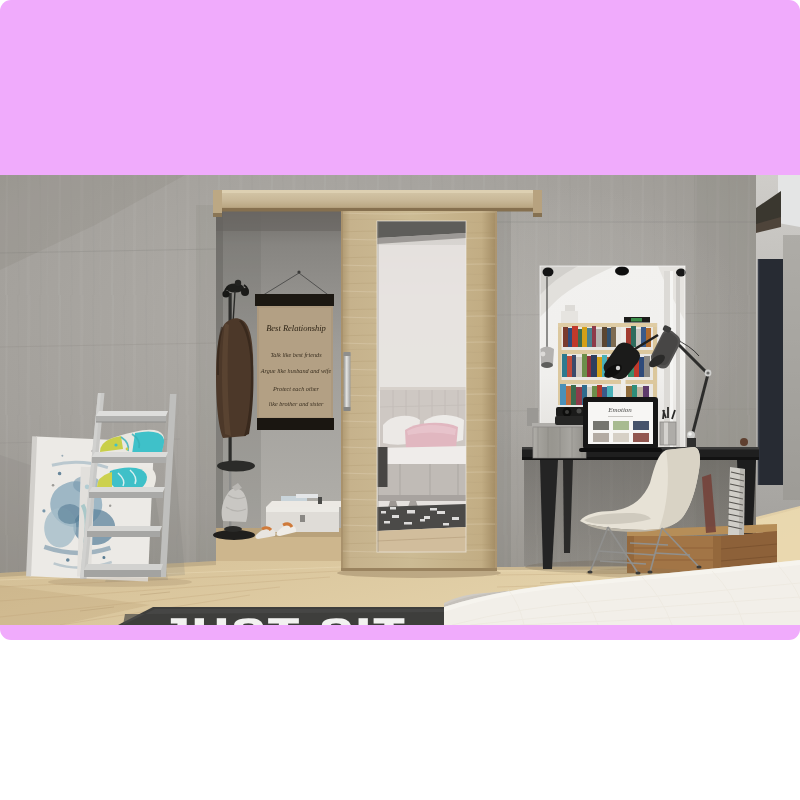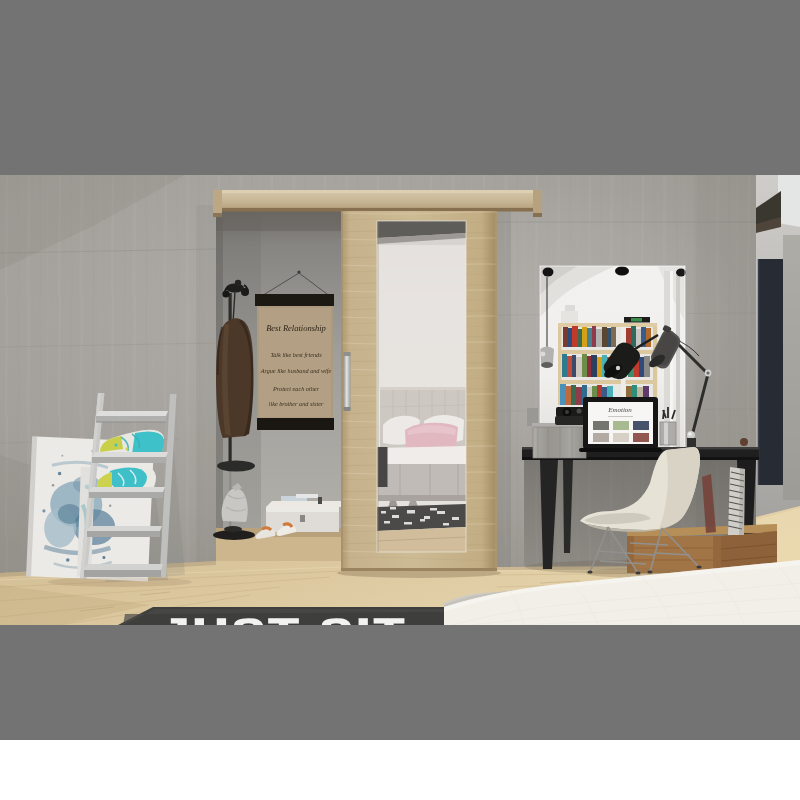--- a/index.html
+++ b/index.html
@@ -1,16 +1,16 @@
 <!DOCTYPE html>
 <html><head>
 <meta charset="utf-8">
 <style>
   html,body{margin:0;padding:0;background:#ffffff;}
-  #canvas{position:relative;width:800px;height:740px;background:#737373;overflow:hidden;font-family:"Liberation Sans", sans-serif;}
+  #canvas{position:relative;width:800px;height:640px;background:#f0abfc;overflow:hidden;font-family:"Liberation Sans", sans-serif;border-radius:11px;}
   #photo{position:absolute;left:0;top:175px;width:800px;height:450px;}
 </style>
 </head>
 <body>
 <div id="canvas">
 
 <div id="photo">
 <svg width="800" height="450" viewBox="0 0 800 450">
 <defs>
   <radialGradient id="wallGrad" cx="42%" cy="34%" r="95%">

